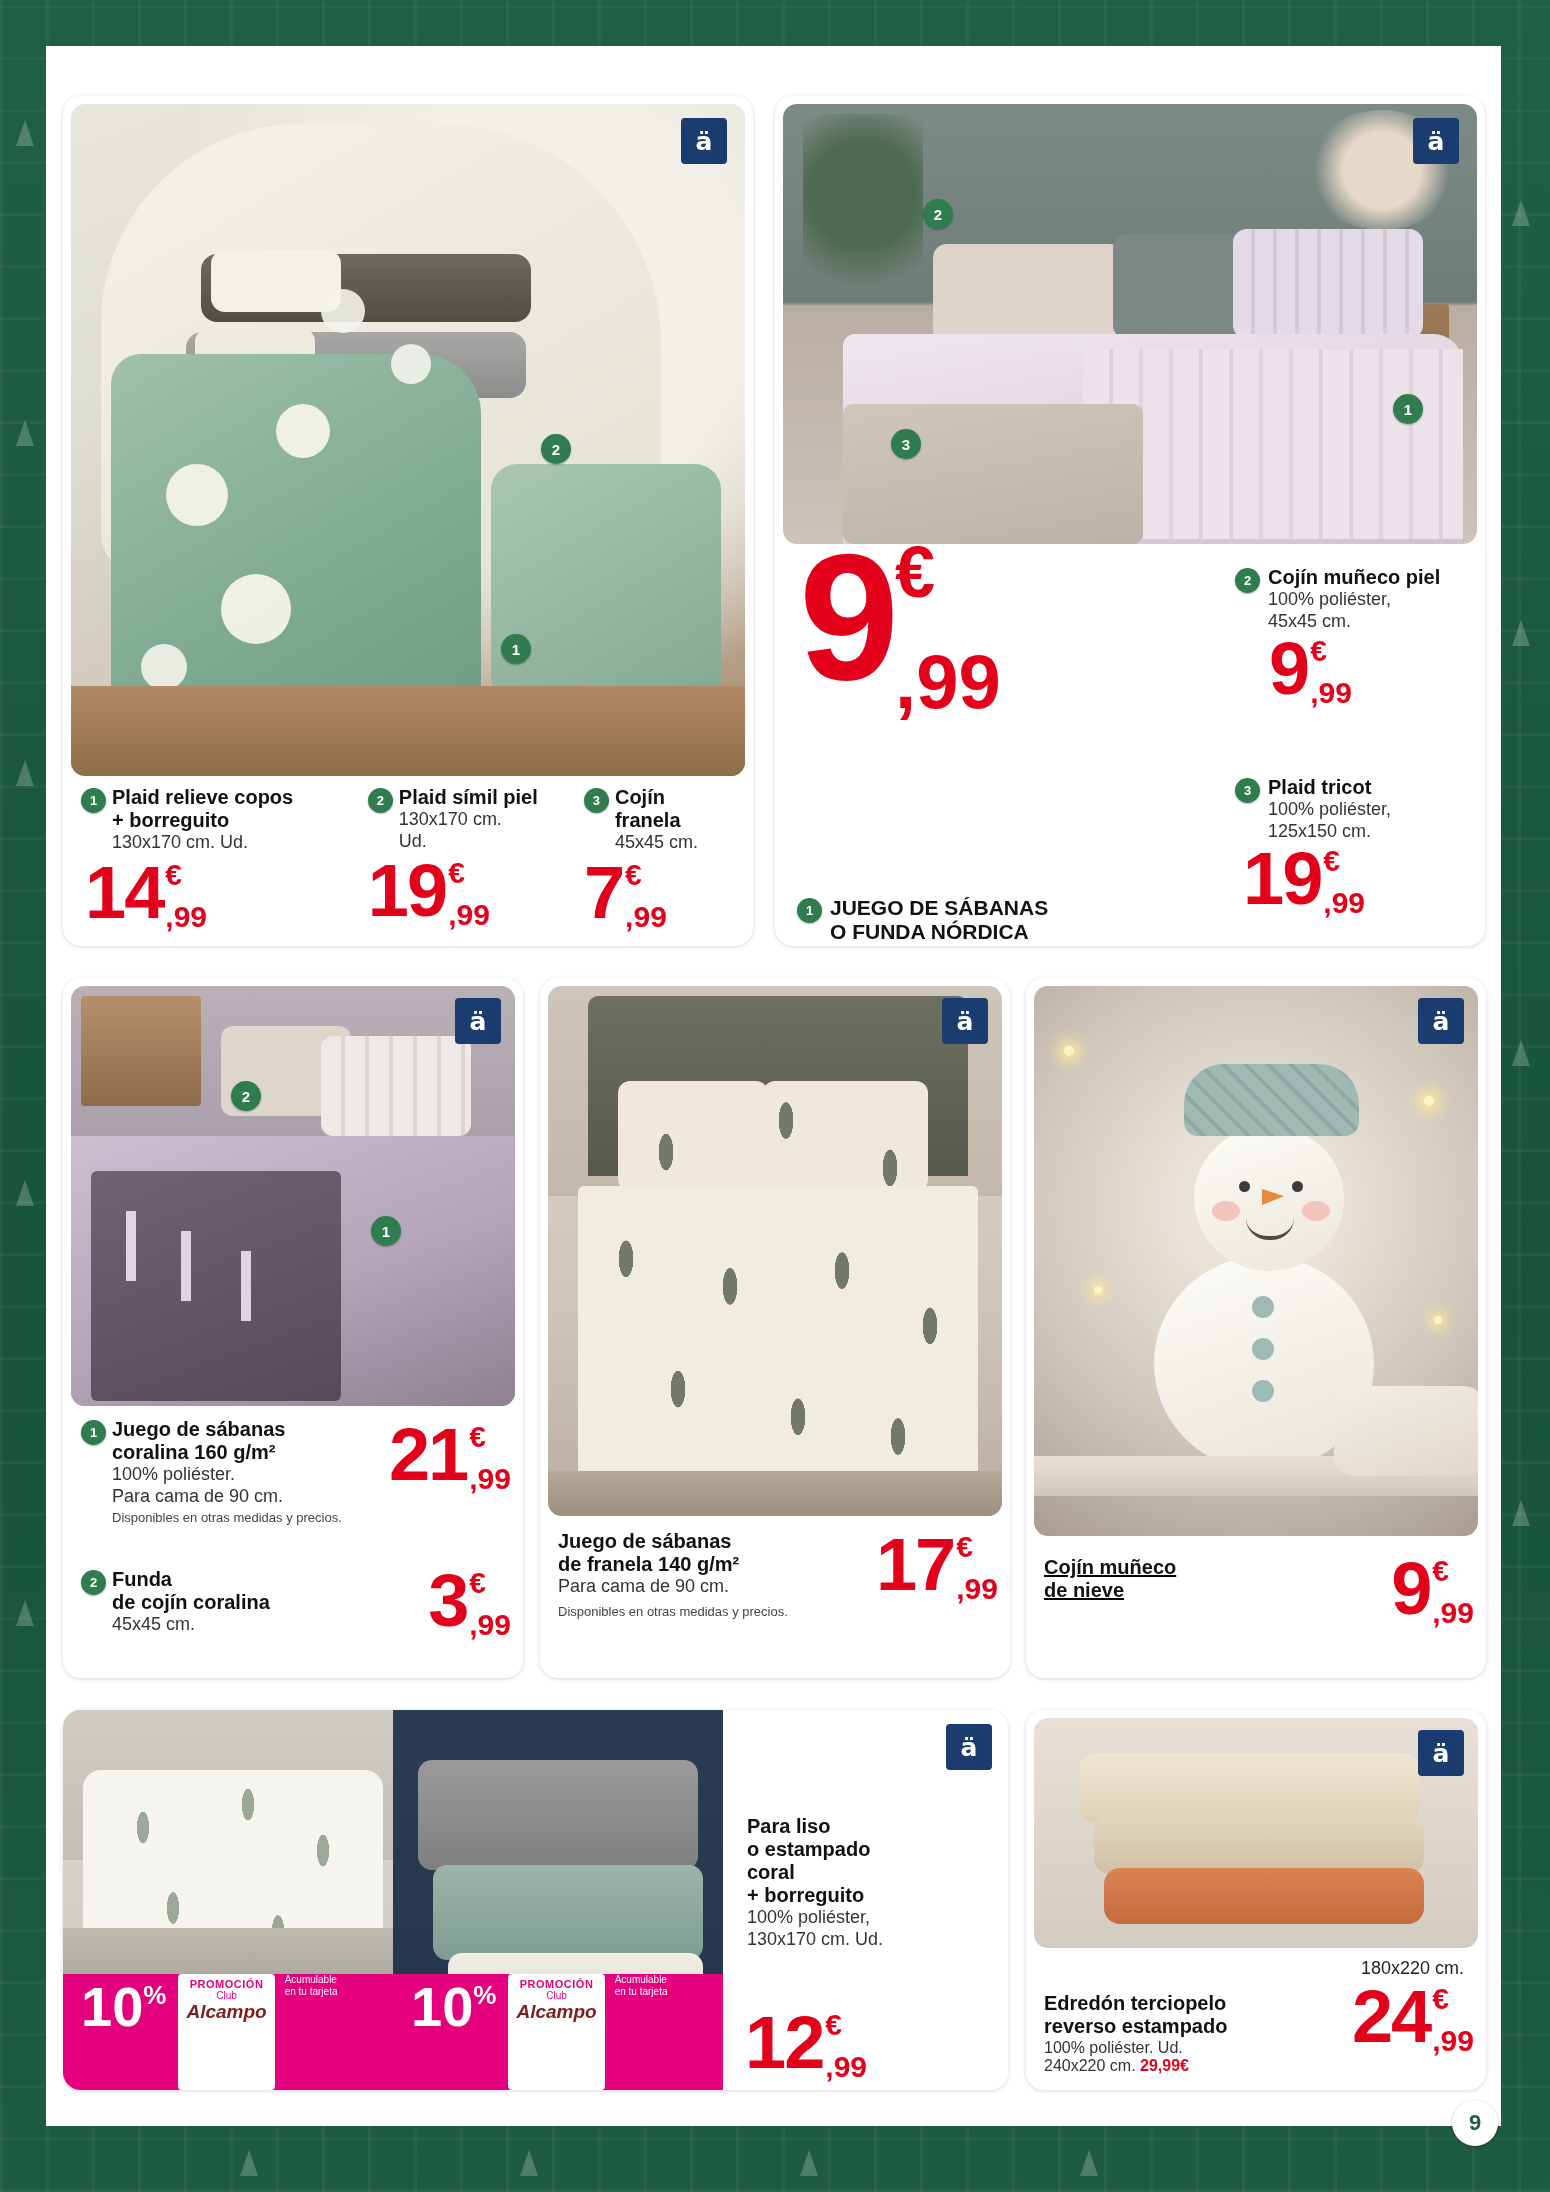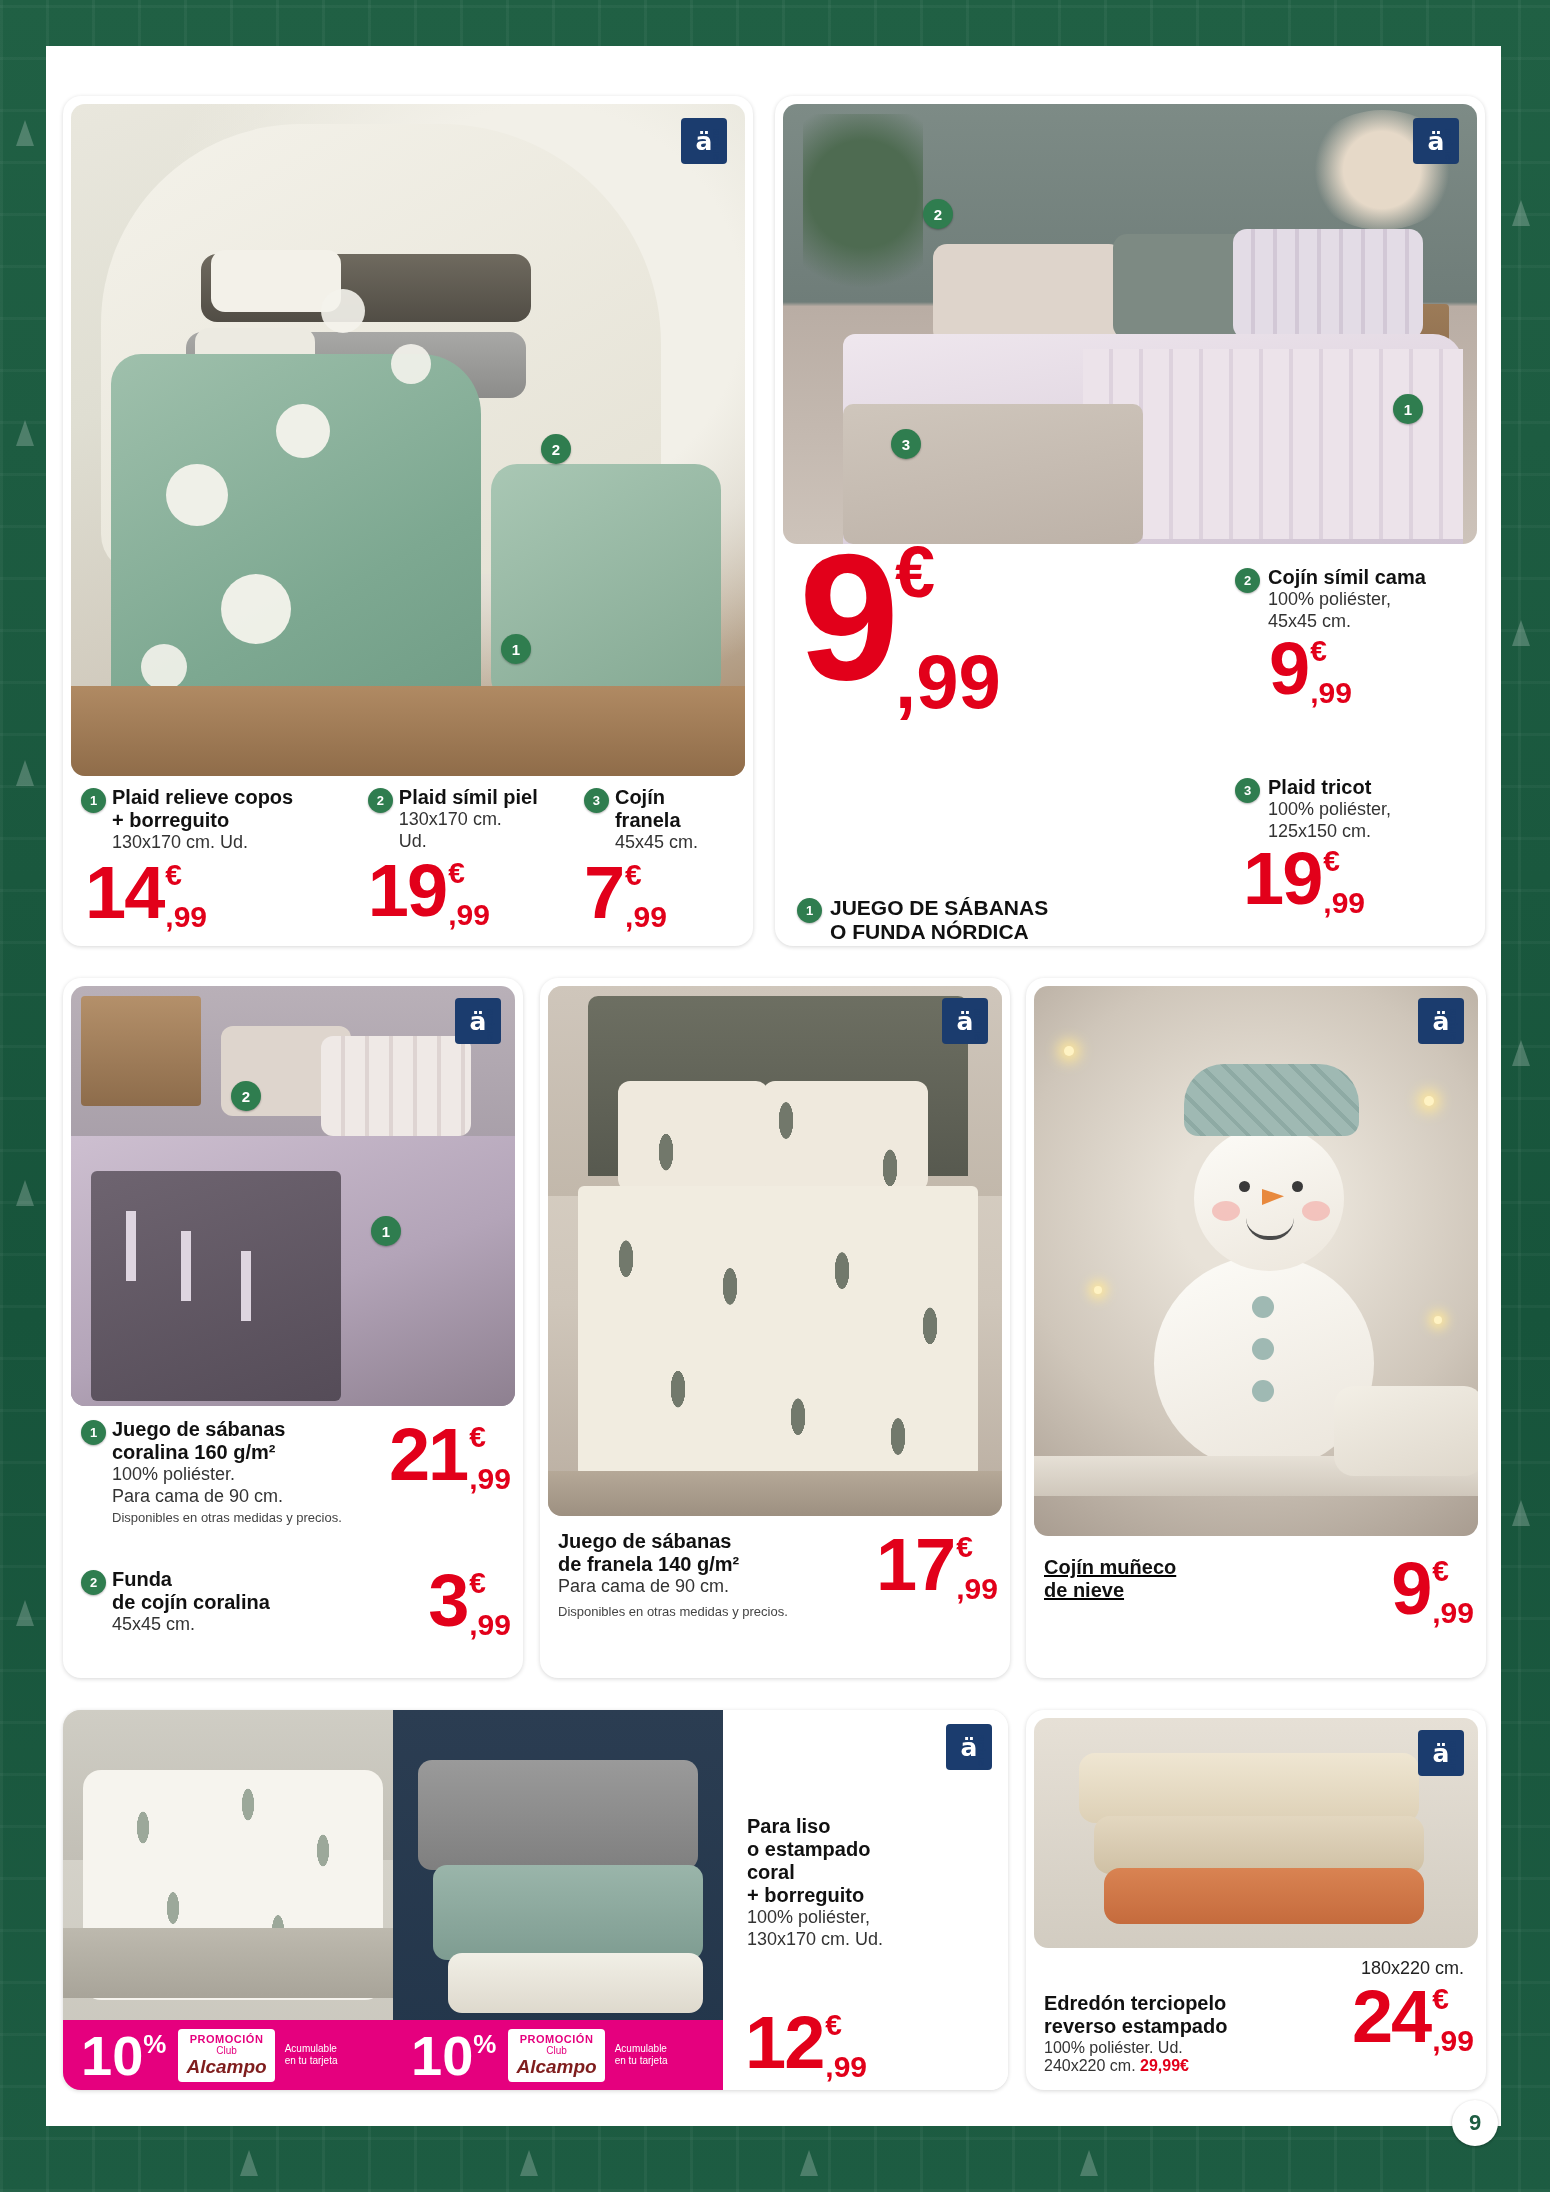--- a/index.html
+++ b/index.html
@@ -98,22 +98,22 @@
   .price .sym { display:flex; flex-direction:column; align-items:flex-start; margin-left:2px; }
   .price .eur { font-size:30px; line-height:1; }
   .price .dec { font-size:30px; line-height:1; margin-top:12px; }
 
   .price.big .int { font-size:180px; letter-spacing:-6px;}
   .price.big .eur { font-size:72px; }
   .price.big .dec { font-size:76px; margin-top:36px;}
 
   
   .promo {
-    position:absolute; bottom:0; left:0; right:0; height:70px;
-    background:#e5007e; display:flex; align-items:center;
+    position:absolute; bottom:0; left:0; right:0; height:116px;
+    background:#e5007e; display:flex; 
   }
   .promo .pct { color:#fff; font-weight:bold; font-size:56px; margin-left:18px; display:flex; align-items:flex-start;}
   .promo .pct small { font-size:26px; margin-top:6px;}
   .promo .club {
     margin-left:12px; background:#fff; border-radius:4px; padding:4px 8px; text-align:center;
   }
   .promo .club .l1 { font-size:11px; font-weight:bold; color:#e5007e; letter-spacing:.5px;}
   .promo .club .l2 { font-size:10px; color:#e5007e; }
   .promo .club .l3 { font-size:19px; font-weight:bold; color:#7f1d1d; font-style:italic;}
   .promo .acc { margin-left:10px; color:#fff; font-size:10px; line-height:1.2; }
@@ -297,21 +297,21 @@
         <div class="itemtitle" style="font-size:21px;">O FUNDA NÓRDICA</div>
         <div class="itemdesc">Microfibra reciclada.</div>
 
       </div>
     </div>
 
     <div style="position:absolute;left:460px;top:470px;width:240px;">
       <div style="display:flex;gap:8px;align-items:flex-start;">
         <div class="bullet small" style="position:relative;flex:none;top:2px;">2</div>
         <div>
-          <div class="itemtitle">Cojín símil cama</div>
+          <div class="itemtitle">Cojín muñeco piel</div>
           <div class="itemdesc">100% poliéster,</div>
           <div class="itemdesc">45x45 cm.</div>
         </div>
       </div>
       <div class="price" style="margin-left:34px;margin-top:4px;">
         <span class="int">9</span>
         <span class="sym">
           <span class="eur">€</span>
           <span class="dec">,99</span>
         </span>

